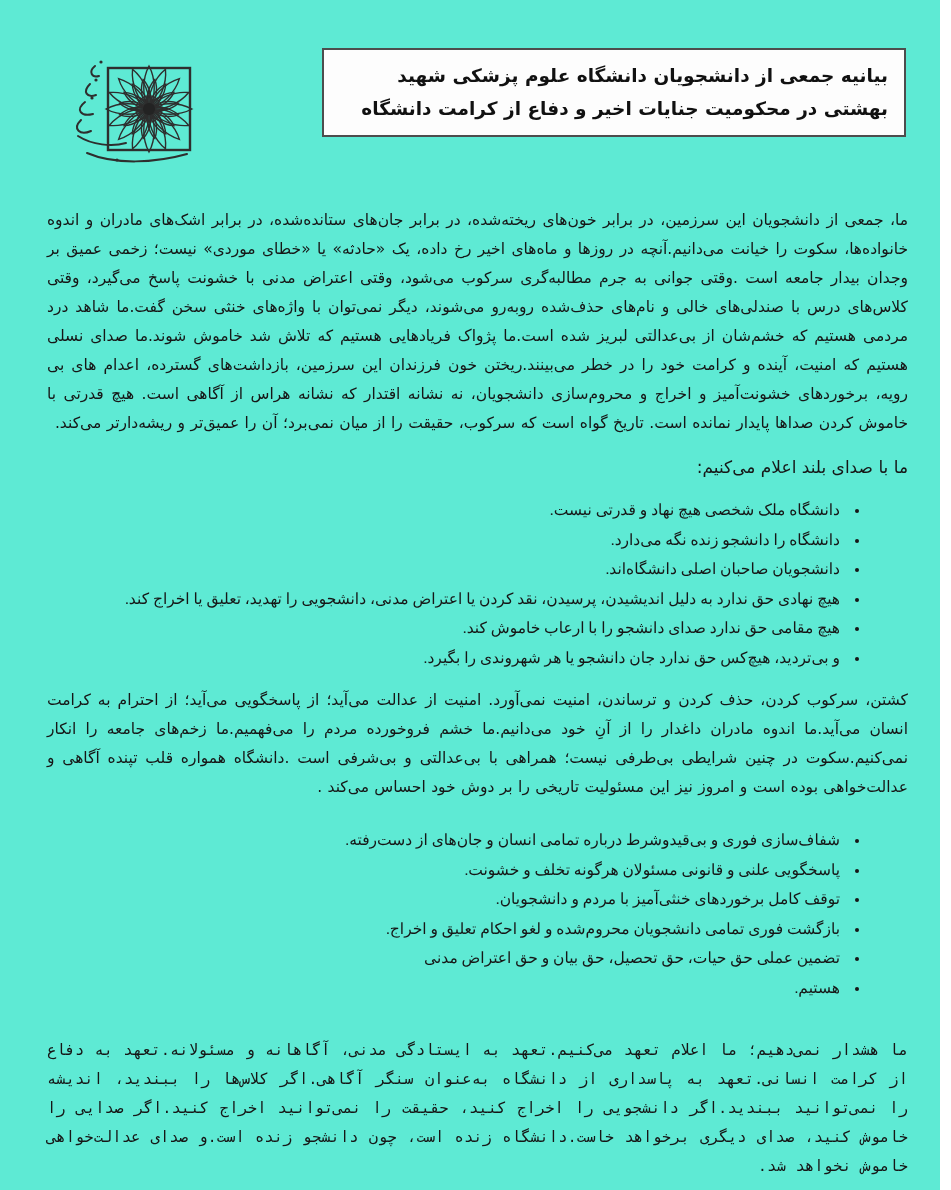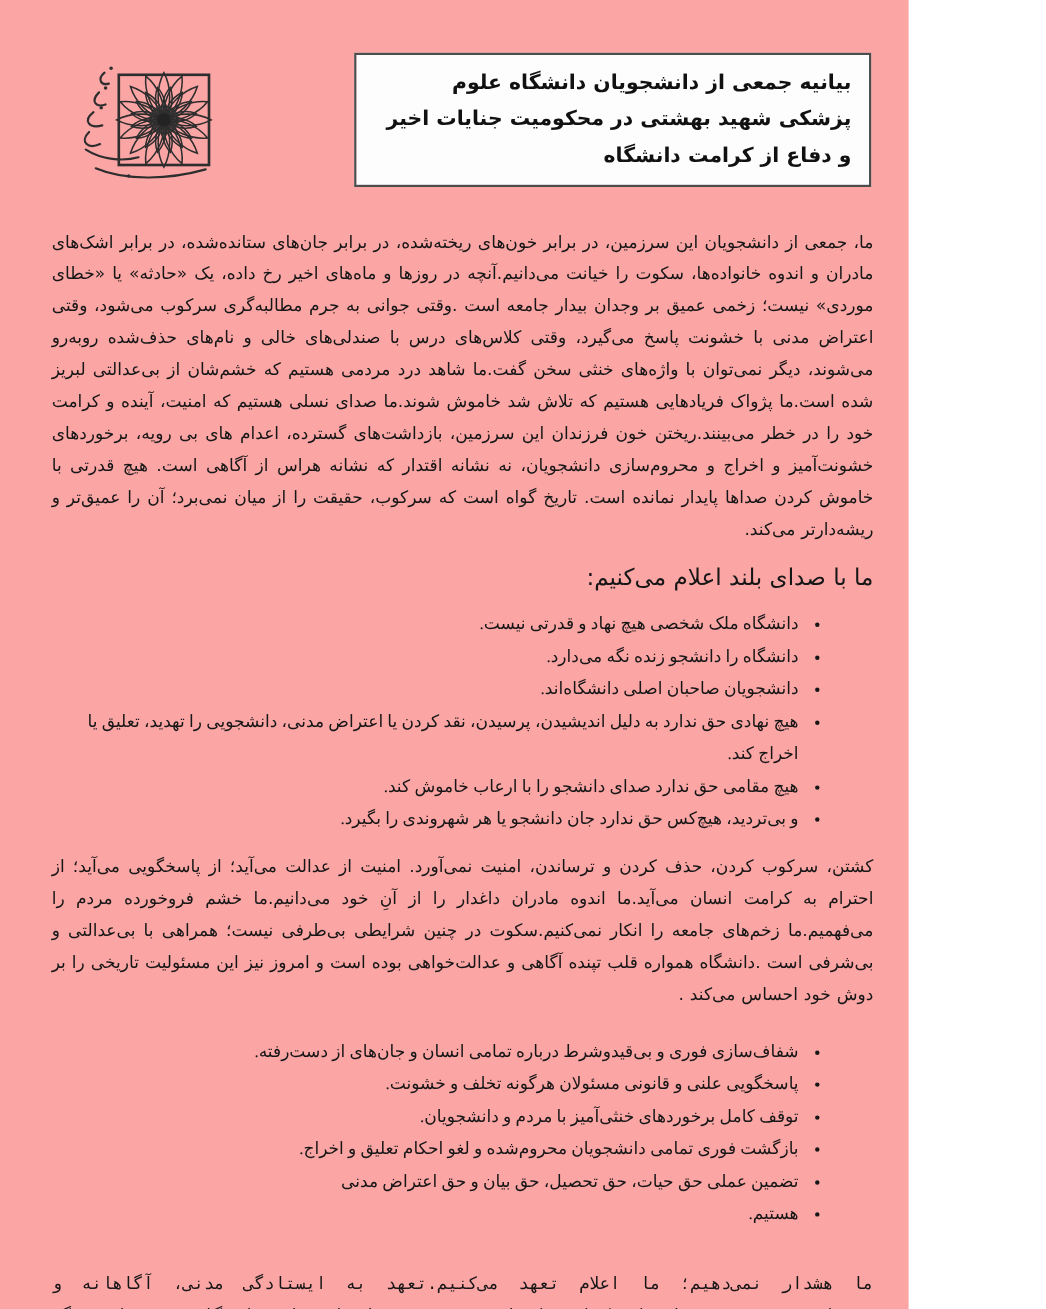--- a/index.html
+++ b/index.html
@@ -9,24 +9,24 @@
   }
   body {
     width: 951px;
     height: 1190px;
     font-family: "DejaVu Sans", sans-serif;
     color: #161616;
     overflow: hidden;
   }
   .page {
     position: relative;
-    width: 826px;
+    width: 940px;
     height: 1190px;
     box-sizing: border-box;
-    background: #fca5a5;
+    background: #5eead4;
   }
   .content {
     position: absolute;
     left: 47px;
     right: 32px;
     top: 0;
   }
   
   .header {
     position: relative;
@@ -63,21 +63,21 @@
     font-size: 15.5px;
     line-height: 29px;
     margin: 0;
     color: #161616;
     word-spacing: 0.5px;
   }
   .para-intro   { margin-top: 20px; }
   .heading {
     direction: rtl;
     text-align: right;
-    font-size: 21px;
+    font-size: 17px;
     line-height: 29px;
     margin: 15px 0 0 0;
     color: #161616;
   }
   ul.bullets {
     direction: rtl;
     list-style: disc;
     margin: 13px 0 0 0;
     padding: 0 64px 0 0;
     font-size: 15.5px;

